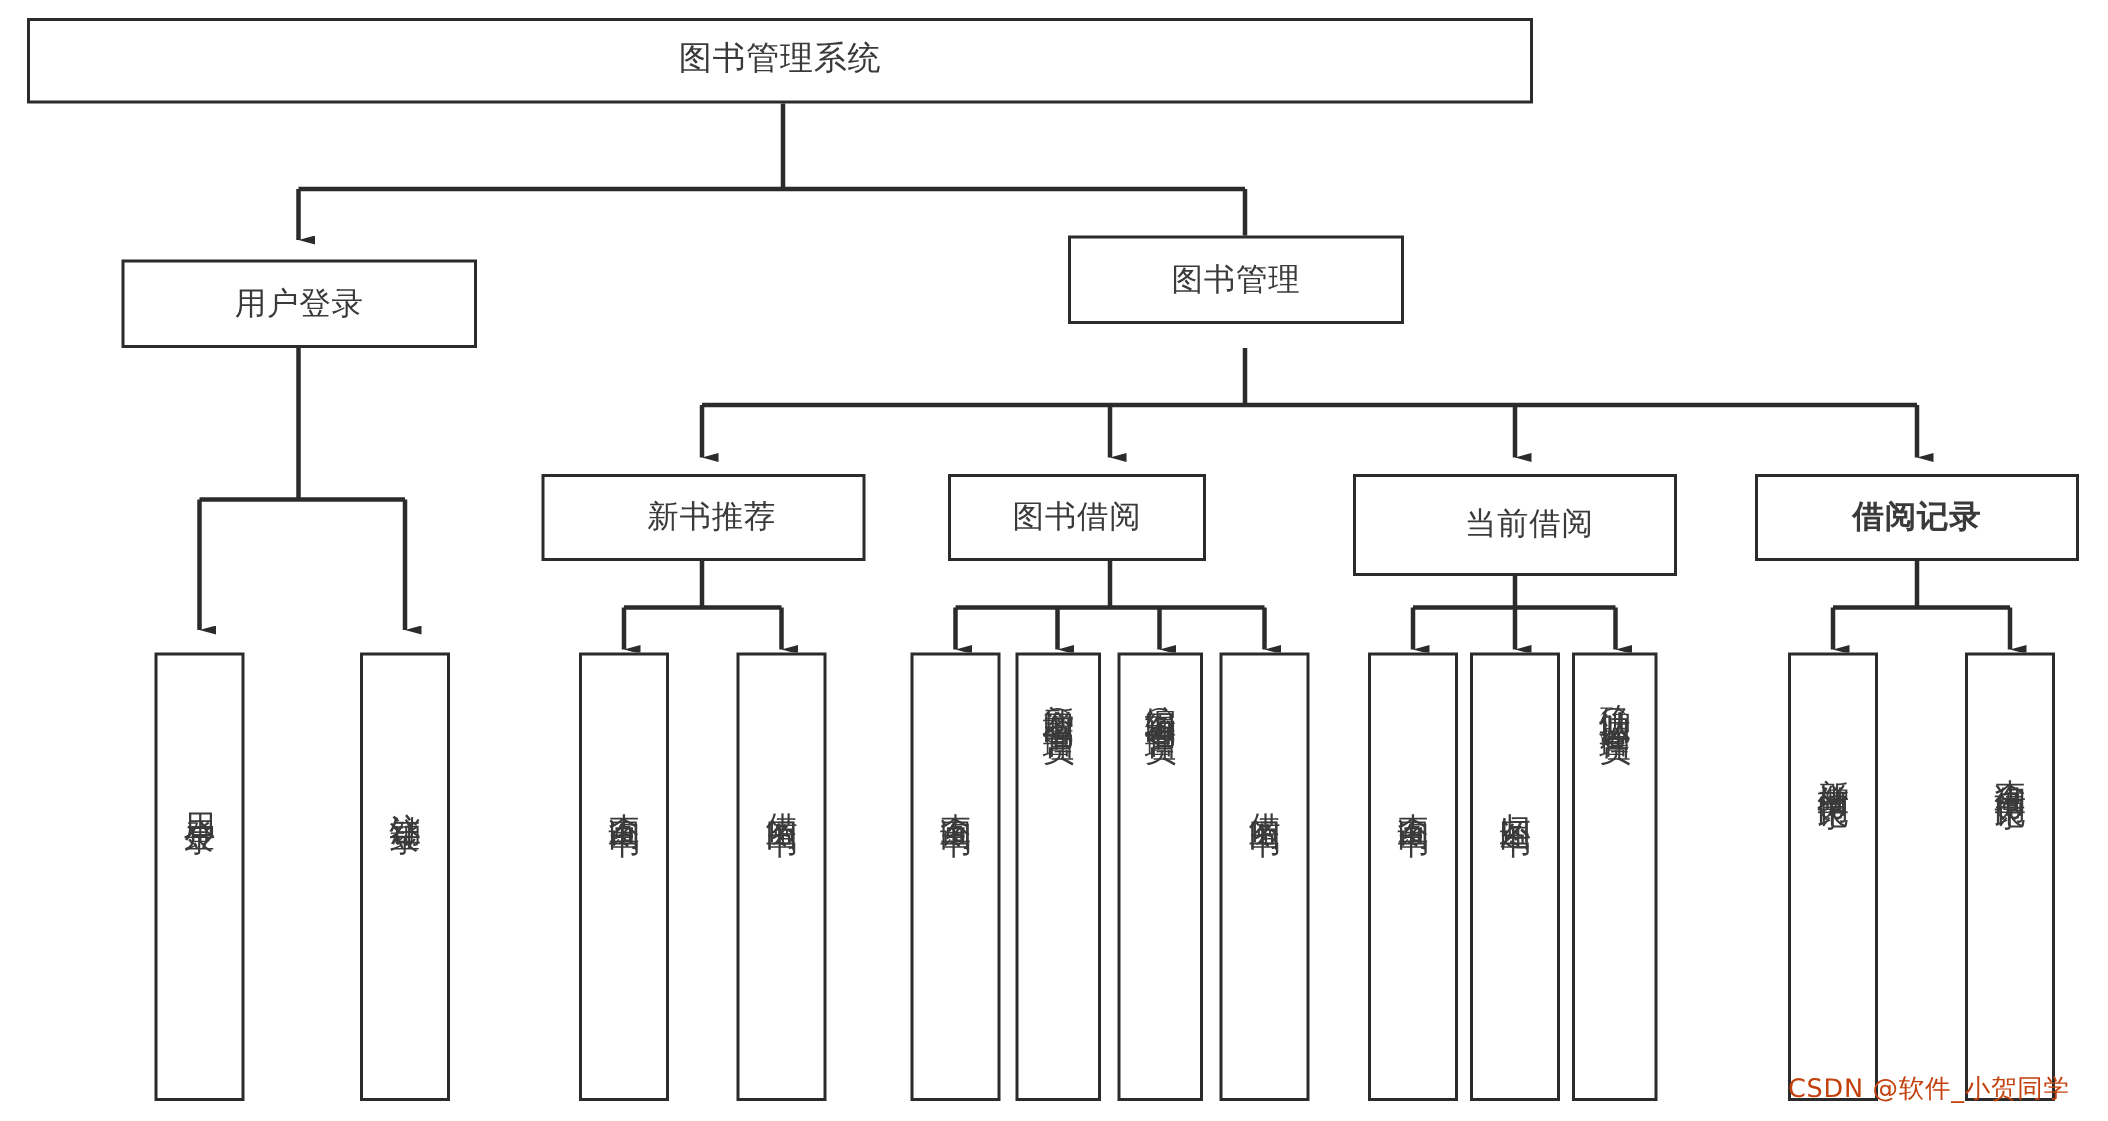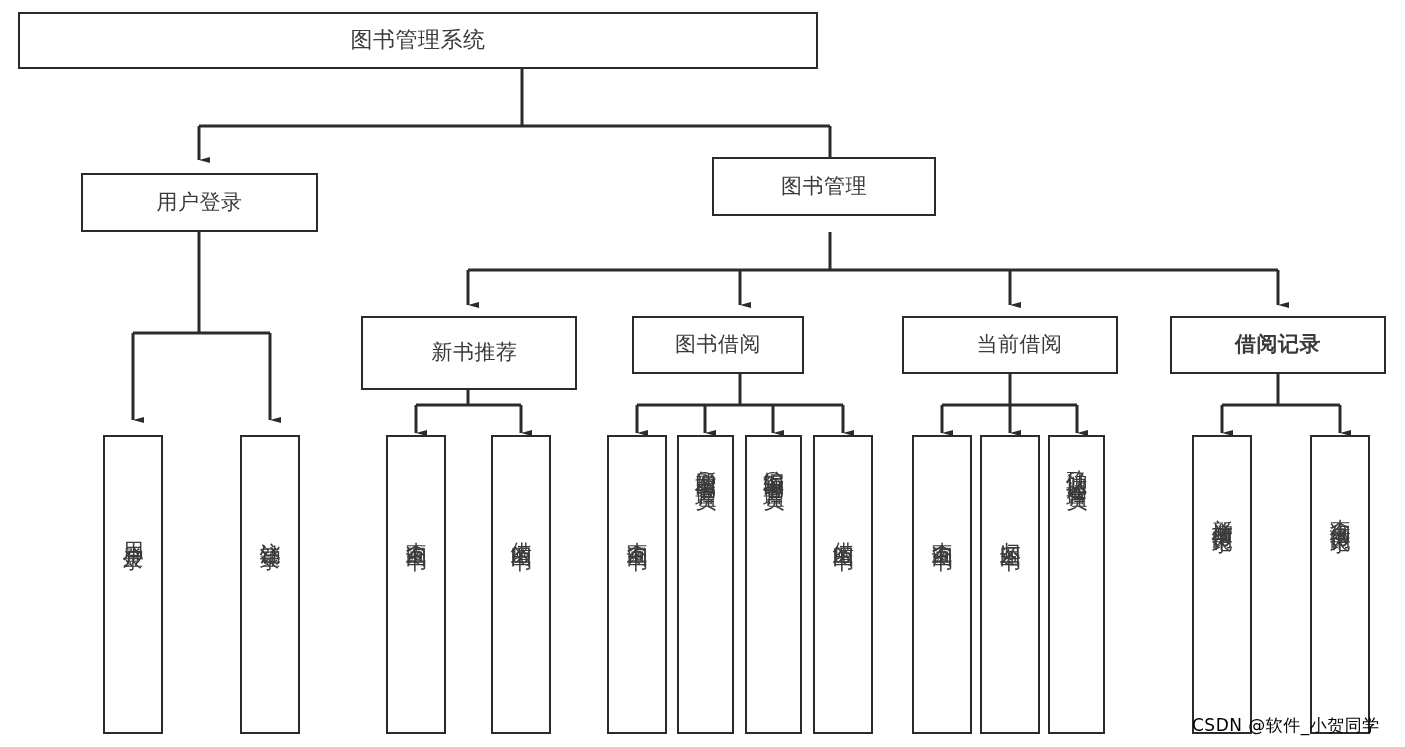--- a/index.html
+++ b/index.html
@@ -54,21 +54,21 @@
     line-height: 1.06;
     letter-spacing: 3px;
     white-space: nowrap;
   }
   .node.leaf.mid .node-label { margin-top: 78px; }
   .node.leaf.midlow .node-label { margin-top: 55px; }
   .node.leaf.high .node-label { margin-top: 6px; }
   .watermark {
     position: absolute;
     font-size: 17px;
-    color: #000000;
+    color: #c2410c;
     white-space: nowrap;
     letter-spacing: 0.5px;
   }
 </style>
 </head>
 <body>
 
 <div id="stage">
 
   <svg class="layer" viewBox="0 0 1405 747">
@@ -114,38 +114,38 @@
       <path d="M1010,405 L1010,433" marker-end="url(#arrowhead)"></path>
       <path d="M1077,405 L1077,433" marker-end="url(#arrowhead)"></path>
 
       <path d="M1278,374 L1278,405"></path>
       <path d="M1222,405 L1340,405"></path>
       <path d="M1222,405 L1222,433" marker-end="url(#arrowhead)"></path>
       <path d="M1340,405 L1340,433" marker-end="url(#arrowhead)"></path>
     </g>
   </svg>
 
-  <div class="node root" style="left:18px; top:12px; width:800px; height:57px;">
+  <div class="node root" style="left:18px; top:12px; width:1004px; height:57px;">
     <span class="node-label">图书管理系统</span>
   </div>
 
   <div class="node" style="left:81px; top:173px; width:237px; height:59px;">
     <span class="node-label">用户登录</span>
   </div>
   <div class="node" style="left:712px; top:157px; width:224px; height:59px;">
     <span class="node-label">图书管理</span>
   </div>
 
-  <div class="node" style="left:361px; top:316px; width:216px; height:74px;padding-left:11px;">
+  <div class="node" style="left:361px; top:316px; width:216px; height:58px;padding-left:11px;">
     <span class="node-label">新书推荐</span>
   </div>
   <div class="node" style="left:632px; top:316px; width:172px; height:58px;">
     <span class="node-label">图书借阅</span>
   </div>
-  <div class="node" style="left:902px; top:316px; width:216px; height:58px;padding-left:19px;">
+  <div class="node" style="left:902px; top:316px; width:216px; height:68px;padding-left:19px;">
     <span class="node-label">当前借阅</span>
   </div>
   <div class="node" style="left:1170px; top:316px; width:216px; height:58px;font-weight:bold;">
     <span class="node-label">借阅记录</span>
   </div>
 
   <div class="node leaf mid" style="left:103px; top:435px; width:60px; height:299px;">
     <span class="node-label">用户登录</span>
   </div>
   <div class="node leaf mid" style="left:240px; top:435px; width:60px; height:299px;">

